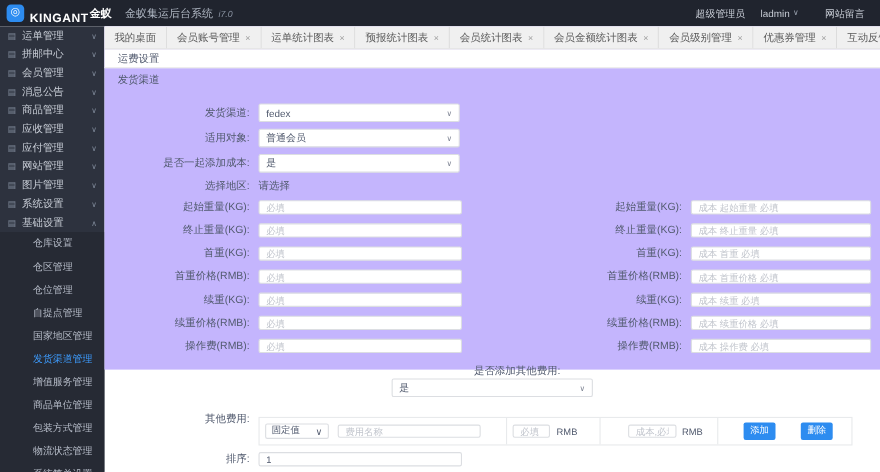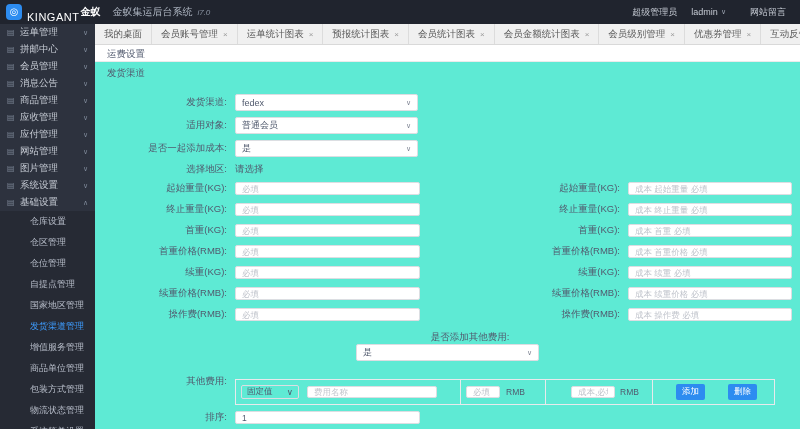--- a/index.html
+++ b/index.html
@@ -5,21 +5,21 @@
   * { margin:0; padding:0; box-sizing:border-box; }
   html,body { width:800px; height:429px; overflow:hidden; background:#fff;
     font-family:"Liberation Sans","DejaVu Sans",sans-serif; }
   .app { position:relative; width:800px; height:429px; }
 
   
   .topbar { position:absolute; left:0; top:0; width:800px; height:24px;
     background:#20242e; display:flex; align-items:center; }
   .logo-box { width:16px; height:16px; margin-left:6px; background:#2d8cf0;
     border-radius:4px; color:#fff; font-size:10px; line-height:16px; text-align:center; }
-  .brand { color:#fff; font-weight:normal; font-size:11px; letter-spacing:.5px; margin-left:5px;margin-top:10px; }
+  .brand { color:#fff; font-weight:bold; font-size:11px; letter-spacing:.5px; margin-left:5px;margin-top:10px; }
   .brand-cn { color:#fff; font-weight:bold; font-size:10px; margin-left:1px; }
   .sysname { color:#aeb6c2; font-size:10px; margin-left:12px; }
   .version { color:#8a93a2; font-size:8px; font-style:italic; margin-left:5px; }
   .top-spacer { flex:1; }
   .top-link { color:#c6cbd4; font-size:9px; }
   .user-wrap { color:#c6cbd4; font-size:9px; margin-left:14px; display:flex; align-items:center; gap:3px; }
   .msg-link { margin:0 14px 0 24px; }
   .tiny-caret { font-size:7px; color:#9aa2af; }
 
   
@@ -28,21 +28,21 @@
   .side-item { height:17px; display:flex; align-items:center; padding:0 7px; cursor:pointer; }
   .side-item .mi { color:#7f8999; font-size:8px; width:13px; }
   .side-item .ml { color:#c8cdd6; font-size:9.5px; flex:1; white-space:nowrap; }
   .side-item .mc { color:#7f8999; font-size:7px; }
   .submenu { background:#262a34; }
   .sub-item { height:21px; line-height:21px; padding-left:30px; font-size:9px;
     color:#b6bcc8; cursor:pointer; white-space:nowrap; }
   .sub-item.active { color:#3d9cff; }
 
   
-  .main { position:absolute; left:95px; top:24px; width:705px; height:405px; background:#5eead4; }
+  .main { position:absolute; left:95px; top:24px; width:705px; height:312px; background:#c4b5fd; }
   .tabbar { height:21px; background:#f4f4f4; border-bottom:1px solid #d9d9d9;
     display:flex; overflow:hidden; }
   .tab { display:flex; align-items:center; gap:5px; padding:0 9px; font-size:9.5px;
     color:#595959; border-right:1px solid #dcdcdc; background:#f0f0f0; white-space:nowrap; cursor:pointer; }
   .tab .tx { font-size:8px; color:#9b9b9b; cursor:pointer; }
   .subheader { height:17px; line-height:17px; padding-left:12px; font-size:9.5px;
     color:#515a6e; border-bottom:1px solid #ebebeb; background:#fff; }
   .pagetitle { height:20px; line-height:22px; padding-left:12px; font-size:9.5px; color:#515a6e; }
 
   

